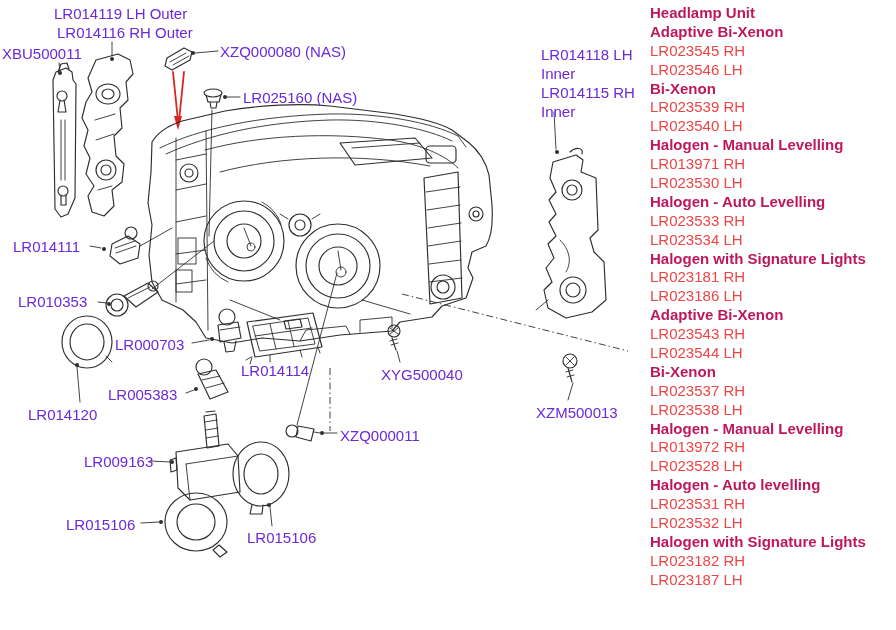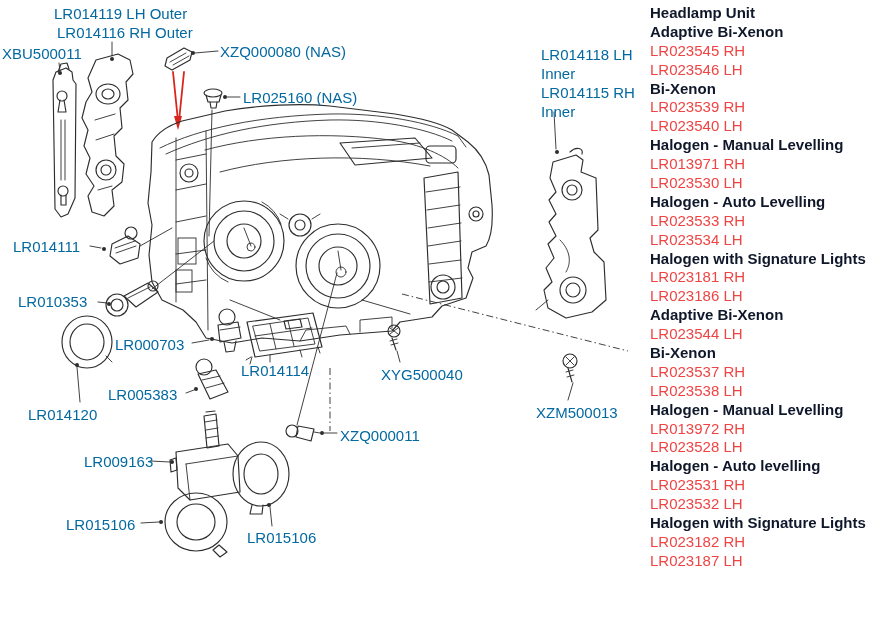--- a/index.html
+++ b/index.html
@@ -5,25 +5,25 @@
   html,body{margin:0;padding:0;background:#fff;}
   .stage{position:relative;width:896px;height:630px;background:#ffffff;overflow:hidden;
          font-family:"Liberation Sans", sans-serif;}
   svg.diagram{position:absolute;left:0;top:0;}
   .ln{stroke:#2e2e2e;stroke-width:1.15;fill:none;stroke-linecap:round;stroke-linejoin:round;}
   .thin{stroke:#2e2e2e;stroke-width:0.9;fill:none;stroke-linecap:round;}
   .dot{fill:#2e2e2e;stroke:none;}
   .red{stroke:#d9251d;stroke-width:1.8;fill:none;stroke-linecap:round;}
   .redfill{fill:#d9251d;stroke:none;}
   .dash{stroke:#2e2e2e;stroke-width:0.9;fill:none;stroke-dasharray:7,3,1.5,3;}
-  .lbl{position:absolute;font-size:15px;line-height:19px;color:#0369a1;white-space:nowrap;}
+  .lbl{position:absolute;font-size:15px;line-height:19px;color:#6d28d9;white-space:nowrap;}
   .lbl.wrap{white-space:normal;}
   .parts-list{position:absolute;left:650px;top:4px;font-size:15px;}
   .parts-list .row{height:18.9px;line-height:18.9px;white-space:nowrap;}
-  .parts-list .row.header{color:#0f172a;font-weight:bold;}
+  .parts-list .row.header{color:#be185d;font-weight:bold;}
   .parts-list .row.part{color:#ef4444;}
 </style>
 </head>
 <body>
 
 <div class="stage">
 
   <svg class="diagram" width="896" height="630" viewBox="0 0 896 630">
 
     <g>
@@ -278,20 +278,21 @@
       <div class="row header">Halogen - Manual Levelling</div>
       <div class="row part">LR013971 RH</div>
       <div class="row part">LR023530 LH</div>
       <div class="row header">Halogen - Auto Levelling</div>
       <div class="row part">LR023533 RH</div>
       <div class="row part">LR023534 LH</div>
       <div class="row header">Halogen with Signature Lights</div>
       <div class="row part">LR023181 RH</div>
       <div class="row part">LR023186 LH</div>
       <div class="row header">Adaptive Bi-Xenon</div>
+      <div class="row part">LR023543 RH</div>
       <div class="row part">LR023544 LH</div>
       <div class="row header">Bi-Xenon</div>
       <div class="row part">LR023537 RH</div>
       <div class="row part">LR023538 LH</div>
       <div class="row header">Halogen - Manual Levelling</div>
       <div class="row part">LR013972 RH</div>
       <div class="row part">LR023528 LH</div>
       <div class="row header">Halogen - Auto levelling</div>
       <div class="row part">LR023531 RH</div>
       <div class="row part">LR023532 LH</div>

